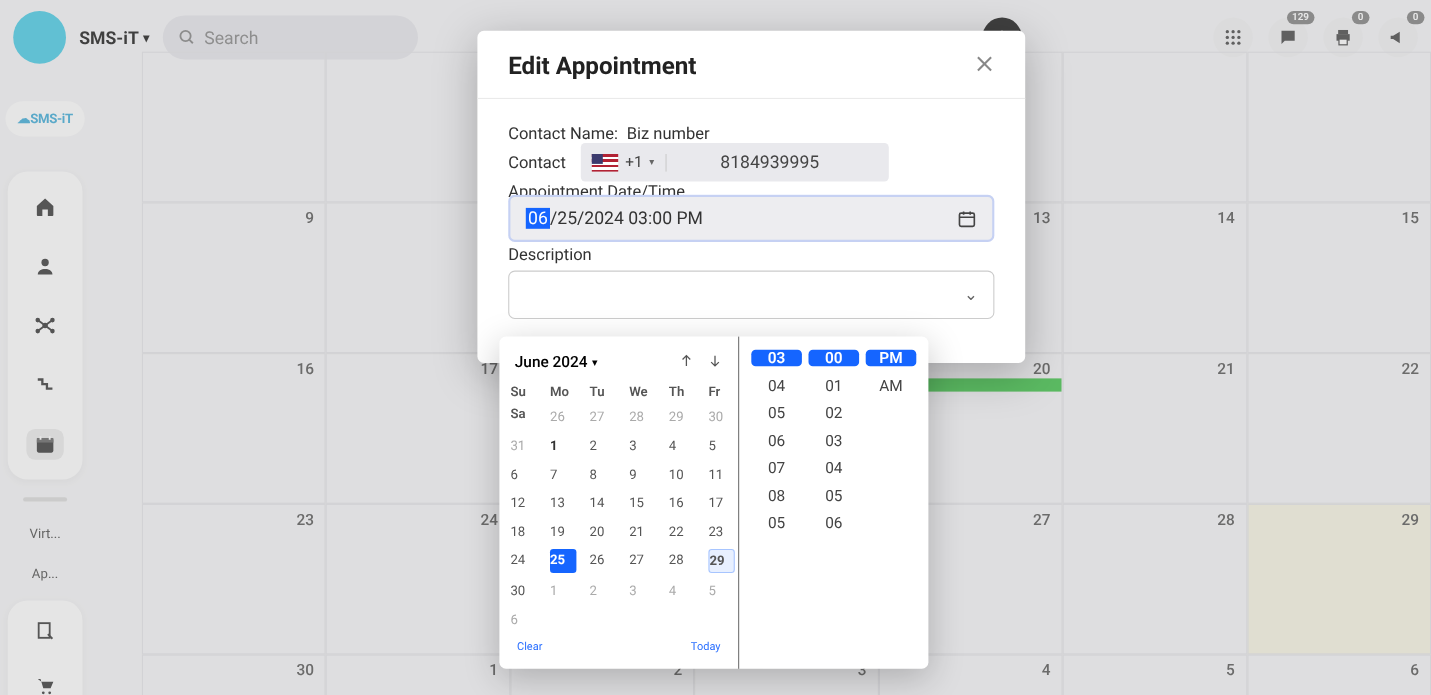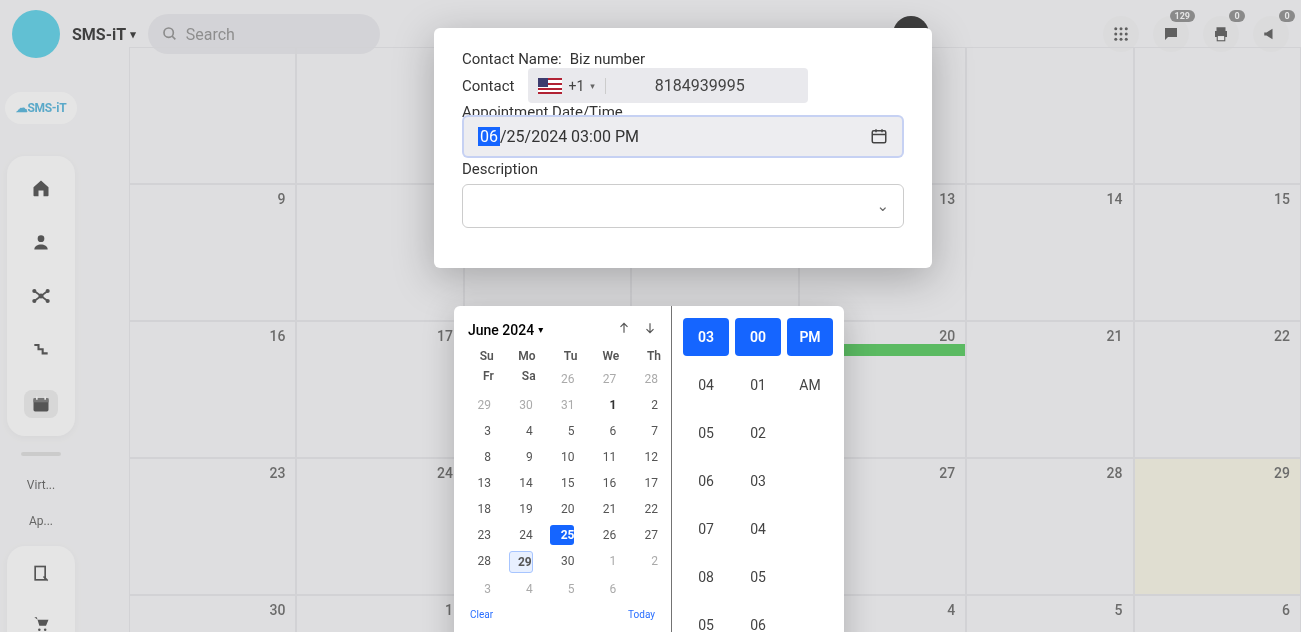--- a/index.html
+++ b/index.html
@@ -45,45 +45,45 @@
   .modal-body { padding: 22px 28px 10px; display: flex; flex-direction: column; font-size: 15px; color: #333; }
   .row { display: flex; align-items: center; gap: 8px; }
   .contact-row { display: flex; align-items: center; gap: 14px; }
   .phone-input { display: flex; align-items: center; background: #e9e9ed; border-radius: 4px; padding: 8px 10px; gap: 10px; width: 280px; }
   .flag { width: 24px; height: 16px; background: linear-gradient(#b22234 0 15%, #fff 15% 30%, #b22234 30% 45%, #fff 45% 60%, #b22234 60% 75%, #fff 75% 90%, #b22234 90%); position: relative; }
   .flag::before { content: ""; position: absolute; left: 0; top: 0; width: 10px; height: 9px; background: #3c3b6e; }
   .dial { font-size: 14px; color: #444; }
   .phone-num { font-size: 16px; color: #444; margin-left: 39px; }
   .label { font-size: 15px; color: #333; }
 
-  .dt-input { display: flex; align-items: flex-start; justify-content: space-between; border: 2px solid #2b66ff33; border-radius: 6px; padding: 10px 14px; background: #ededf0; margin-top: -6px; }
+  .dt-input { display: flex; align-items: flex-end; justify-content: space-between; border: 2px solid #2b66ff33; border-radius: 6px; padding: 10px 14px; background: #ededf0; margin-top: -6px; }
   .dt-text { font-size: 16px; color: #333; }
   .dt-text .sel { background: #1565ff; color: #fff; padding: 0 2px; }
 
   .desc-select { width: 100%; border: 1px solid #ccc; border-radius: 6px; padding: 12px 14px; font-size: 15px; display: flex; justify-content: space-between; align-items: center; margin-top: 6px; background:#fff; }
 
   
   .picker { position: absolute; z-index: 30; left: 454px; top: 306px; width: 390px; background: #fff; border-radius: 6px; box-shadow: 0 8px 32px rgba(0,0,0,0.22); display: flex; }
   .picker-cal { width: 218px; padding: 14px 10px 10px; border-right: 1px solid #737373; }
   .picker-top { display: flex; align-items: center; justify-content: space-between; padding: 0 4px 10px; }
   .picker-month { font-size: 14px; font-weight: 500; display: flex; align-items: center; gap: 4px; }
   .picker-arrows { display: flex; gap: 12px; color: #555; }
-  .picker-grid { display: grid; grid-template-columns: repeat(5, 1fr); text-align: right; font-size: 12px; gap: 6px 12px; }
+  .picker-grid { display: grid; grid-template-columns: repeat(6, 1fr); text-align: left; font-size: 12px; gap: 6px 12px; }
   .picker-grid .hd { font-weight: 600; color: #555; font-size: 12px; }
   .picker-grid .d { color: #555; padding: 3px 0; border-radius: 3px; cursor: pointer; width: 24px; margin: 0 auto; }
   .picker-grid .d.muted { color: #aaa; }
   .picker-grid .d.bold { font-weight: 700; color: #333; }
   .picker-grid .d.selected { background: #1565ff; color: #fff; font-weight: 700; }
   .picker-grid .d.today { border: 1px solid #a7c5ff; background: #e8f0ff; font-weight: 700; }
   .picker-actions { display: flex; justify-content: space-between; padding: 10px 6px 4px; font-size: 10px; }
   .picker-actions span { color: #2a6fff; cursor: pointer; }
 
   .picker-time { width: 172px; padding: 12px 8px; display: flex; gap: 6px; justify-content: center; }
   .tcol { display: flex; flex-direction: column; align-items: center; gap: 10px; font-size: 14px; color: #444; }
-  .tcol .cell { width: 46px; height: 38px; display: flex; align-items: center; justify-content: center; border-radius: 4px; cursor: pointer; }
+  .tcol .cell { width: 46px; height: 15px; display: flex; align-items: center; justify-content: center; border-radius: 4px; cursor: pointer; }
   .tcol .cell.sel { background: #1565ff; color: #fff; font-weight: 600; }
 
   .icon-btn svg { width: 18px; height: 18px; }
 </style>
 </head>
 <body>
 
 <div class="topbar">
   <div class="avatar"></div>
   <div class="brand">
@@ -247,20 +247,29 @@
       <div class="cal-cell">3</div>
       <div class="cal-cell">4</div>
       <div class="cal-cell">5</div>
       <div class="cal-cell">6</div>
     </div>
 </div>
 
 <div class="overlay"></div>
 
 <div class="modal">
+  <div class="modal-head">
+    <h2>Edit Appointment</h2>
+    <span class="modal-close">
+      <svg width="18" height="18" viewBox="0 0 24 24" fill="none" stroke="#888" stroke-width="2.5">
+          <line x1="4" y1="4" x2="20" y2="20"></line>
+          <line x1="20" y1="4" x2="4" y2="20"></line>
+        </svg>
+    </span>
+  </div>
   <div class="modal-body">
     <div class="row">
       <span>Contact Name:</span>
       <span>Biz number</span>
     </div>
     <div class="contact-row">
       <span>Contact</span>
       <div class="phone-input">
         <div style="display:flex;align-items:center;gap:6px;border-right:1px solid #ccc;padding-right:10px">
           <div class="flag"></div>

